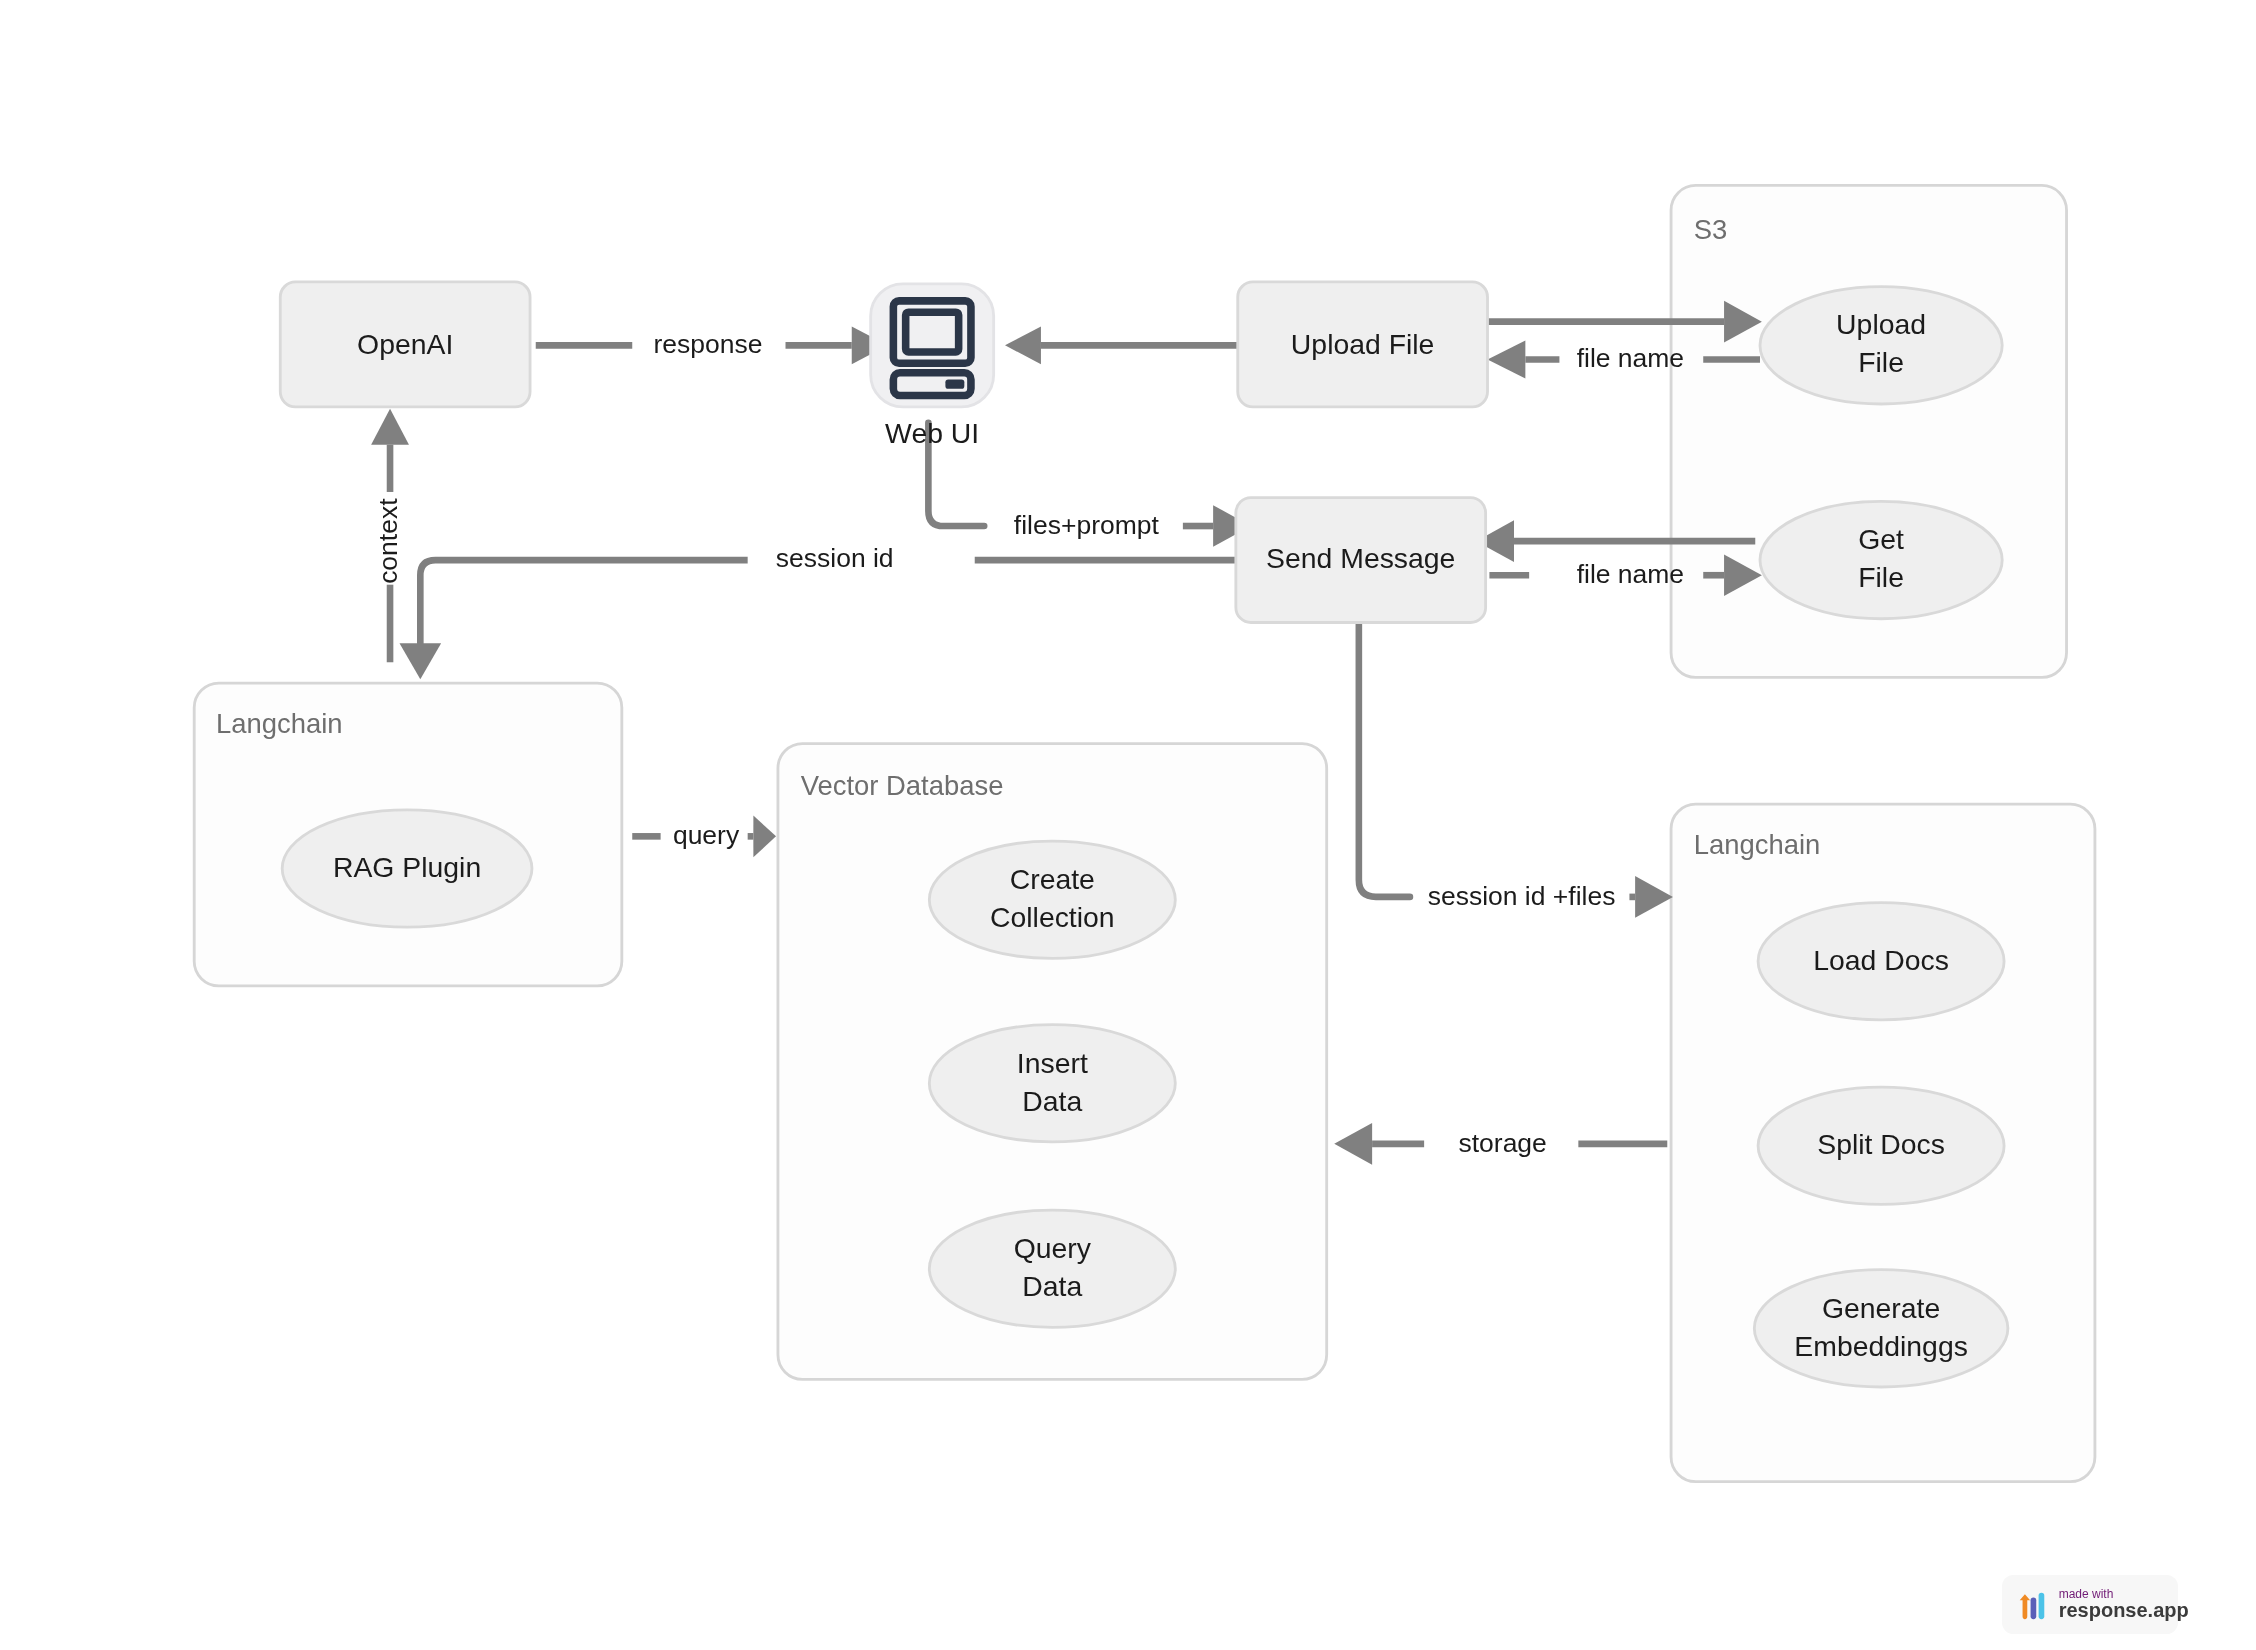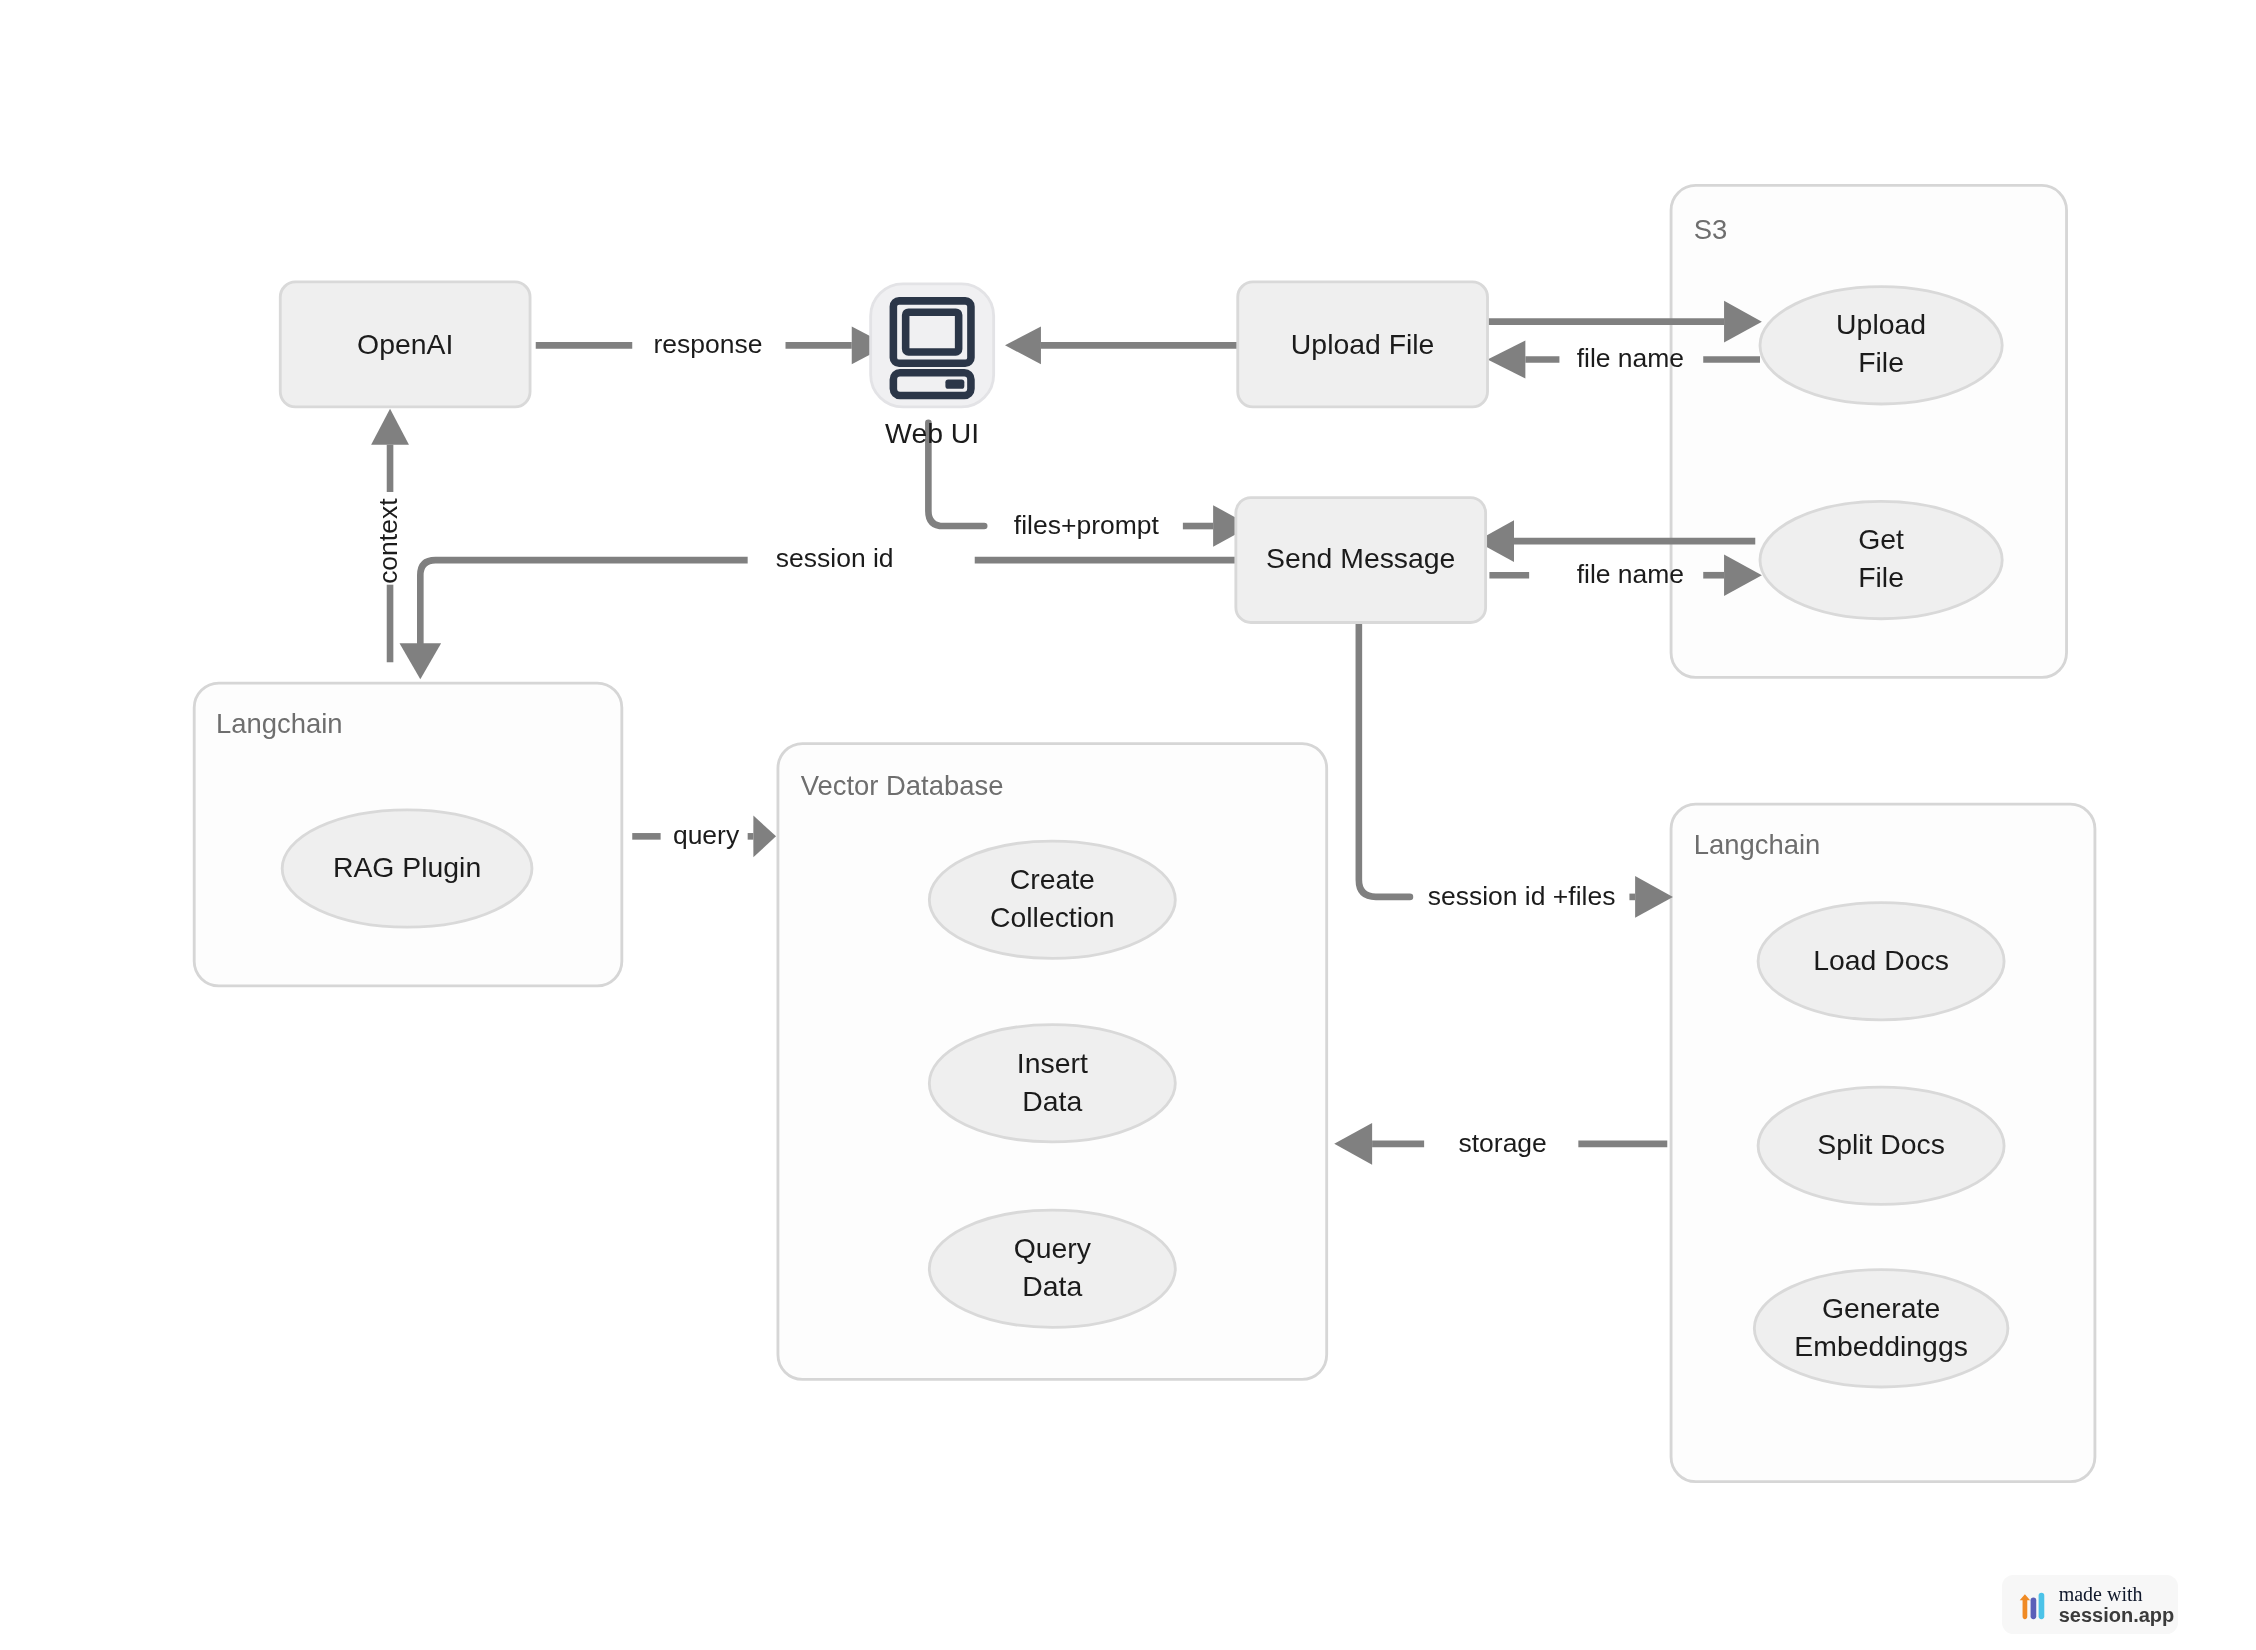--- a/index.html
+++ b/index.html
@@ -110,23 +110,23 @@
     height: 34px;
     flex: 0 0 34px;
   }
   #wm-text {
     display: flex;
     flex-direction: column;
     justify-content: center;
     line-height: 1.05;
   }
   .wm-made {
-    font-size: 20px;
-    color: #0f172a;
-    font-family: Liberation Serif, serif;
+    font-size: 12px;
+    color: #701a75;
+    font-family: Liberation Sans, sans-serif;
   }
   .wm-brand {
     font-size: 20px;
     font-weight: bold;
     color: #3b3b3b;
     font-family: "Liberation Sans", sans-serif;
   }
 </style>
 </head>
 <body>
@@ -311,16 +311,16 @@
 </svg>
 
 <div id="watermark">
   <svg id="wm-logo" viewBox="0 0 36 36">
     <path d="M5 13 L10.5 6.5 L16 13 L13 13 L13 30 Q13 33 10.5 33 Q8 33 8 30 L8 13 Z" fill="#f08a24"></path>
     <rect x="16.5" y="10" width="6" height="23" rx="3" ry="3" fill="#5b5fb8"></rect>
     <rect x="25" y="5" width="6" height="28" rx="3" ry="3" fill="#4cc3e8"></rect>
   </svg>
   <div id="wm-text">
     <span class="wm-made">made with</span>
-    <span class="wm-brand">session.app</span>
+    <span class="wm-brand">response.app</span>
   </div>
 </div>
 
 
 </body></html>

